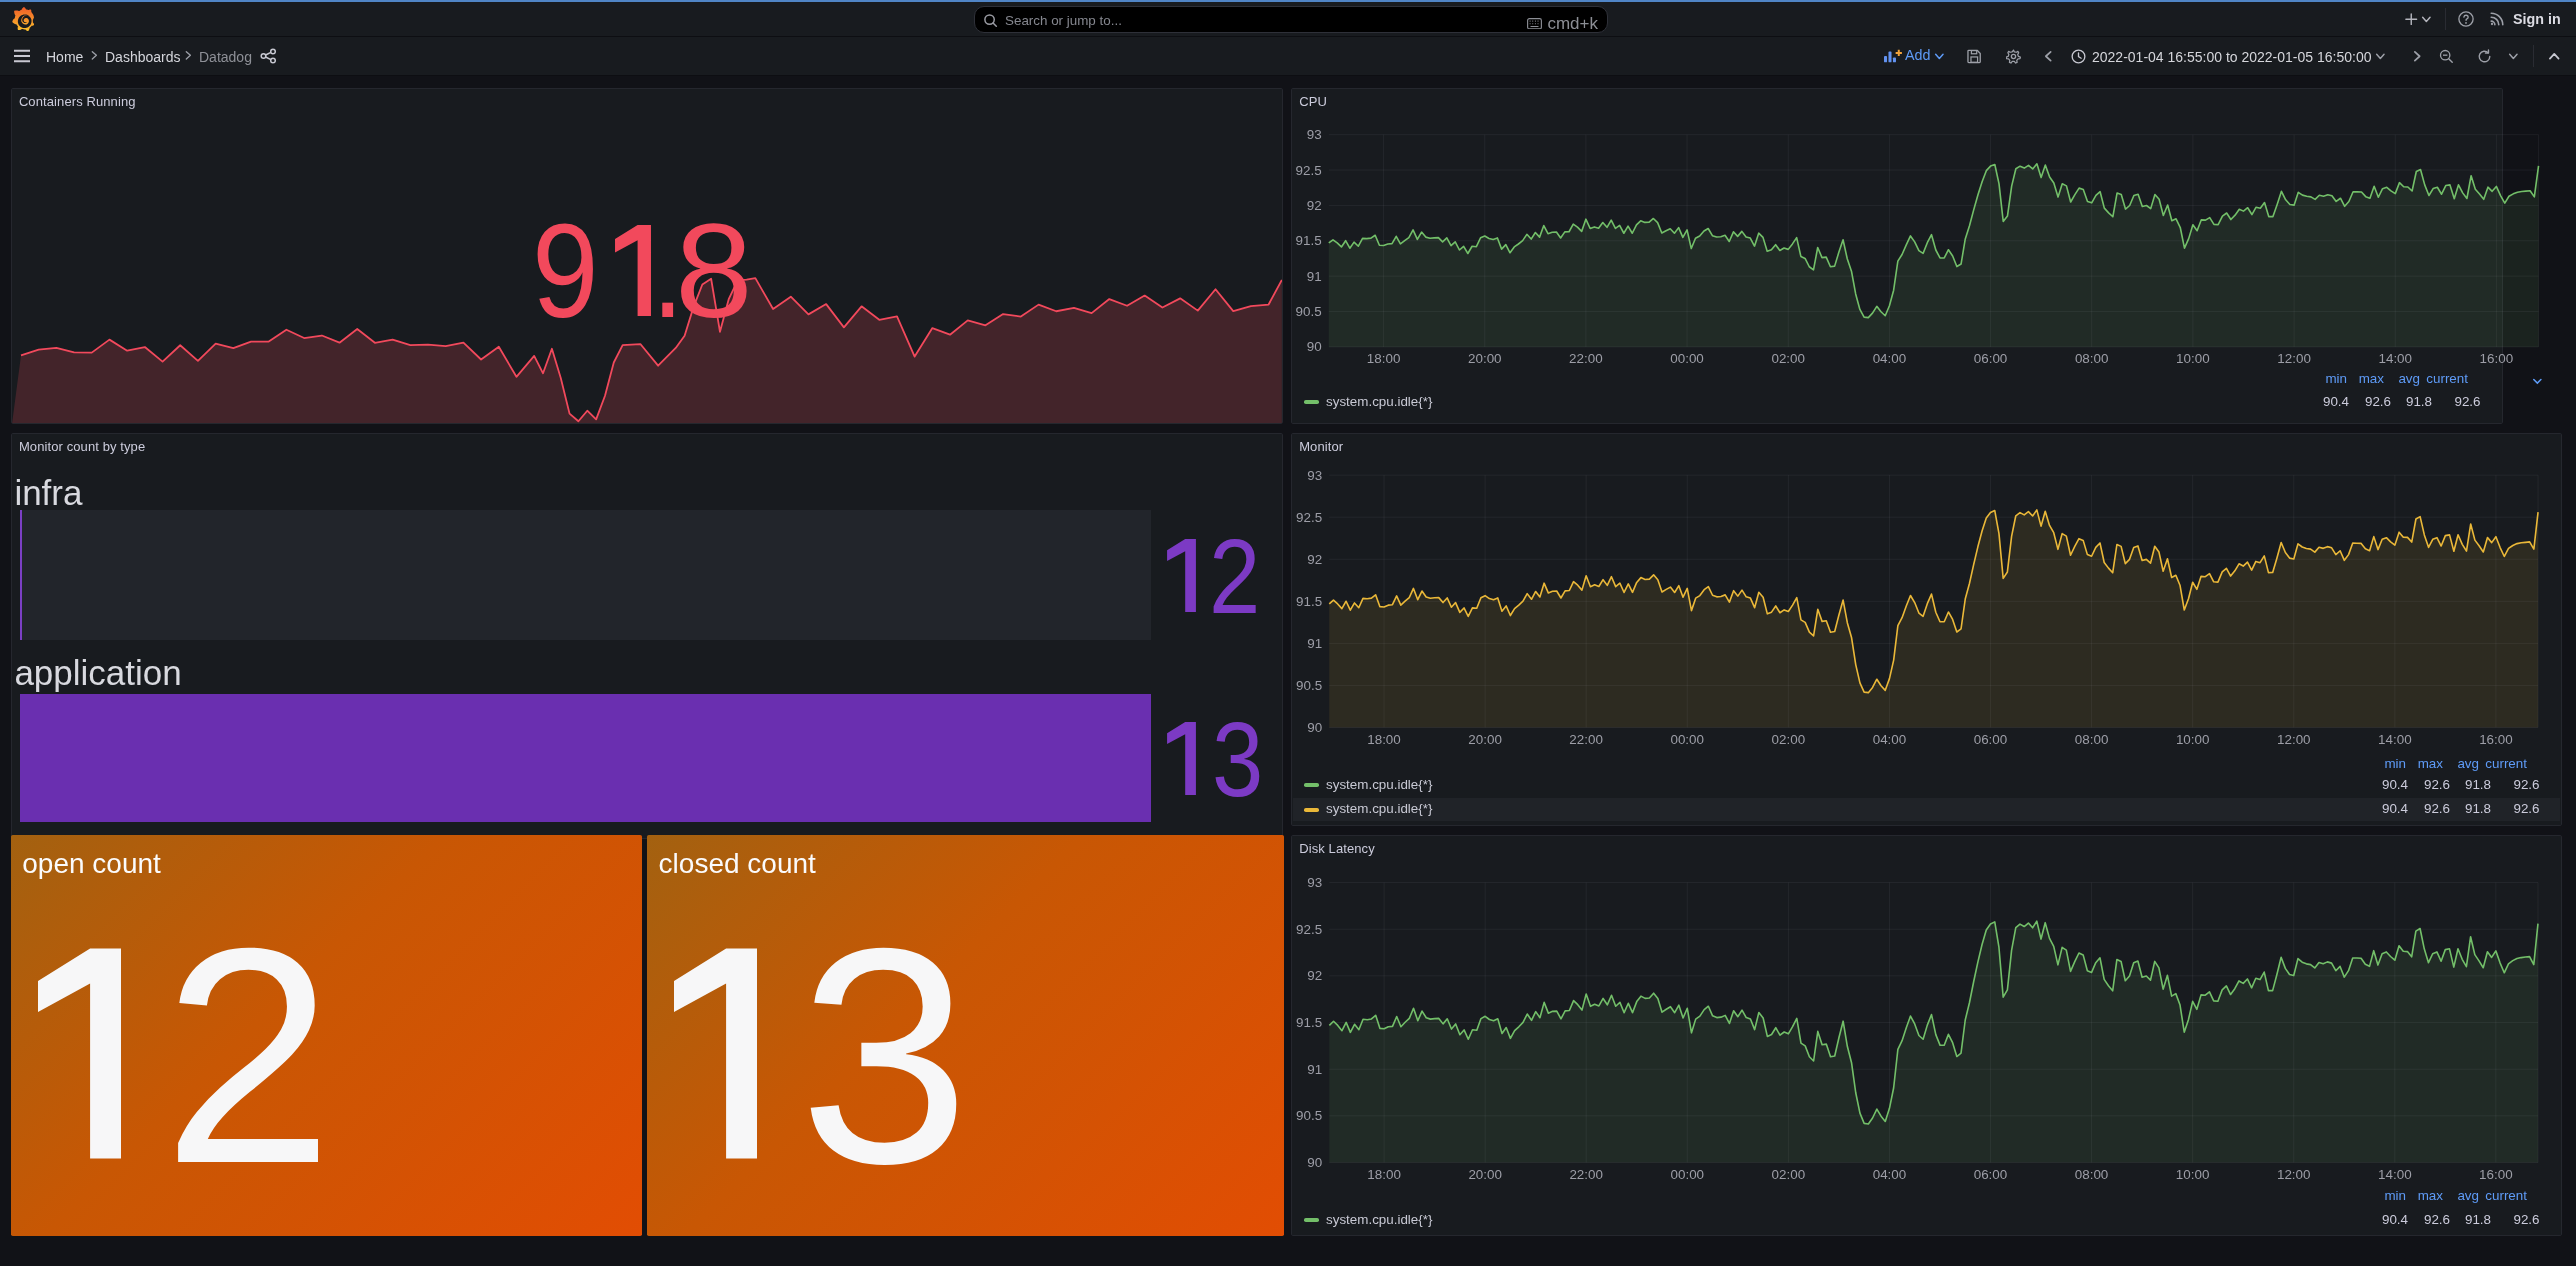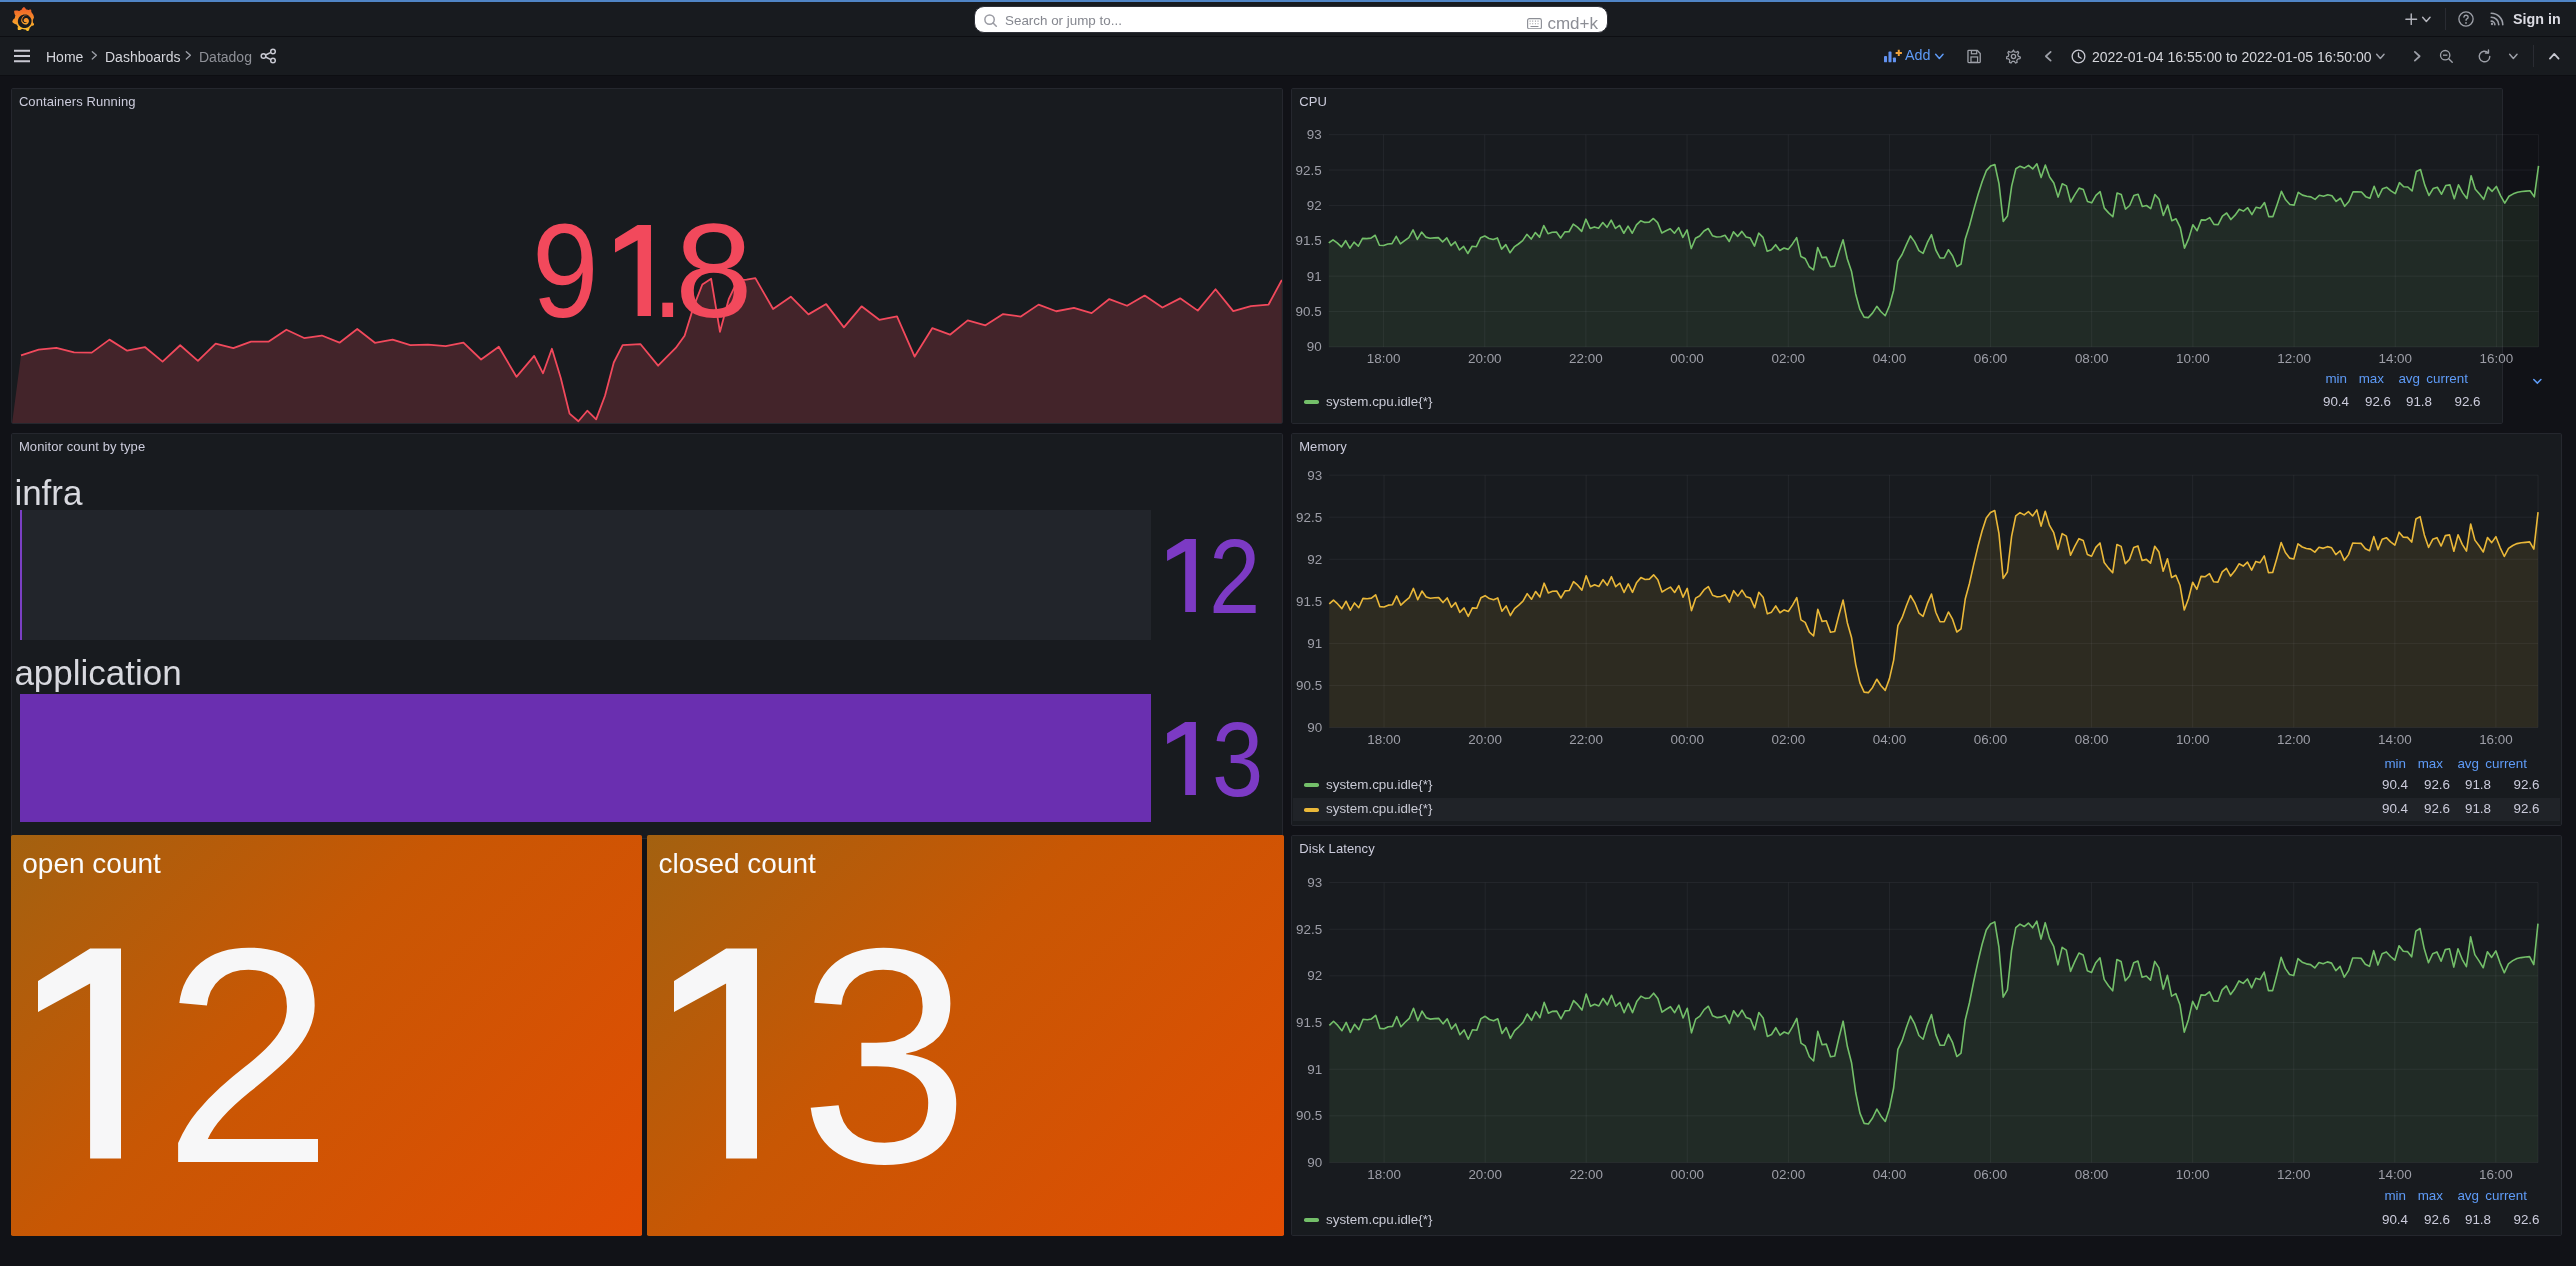--- a/index.html
+++ b/index.html
@@ -10,21 +10,21 @@
 <div style="position:absolute;left:0;top:0;width:2576px;height:1.8px;background:#5085c6"></div>
 <svg style="position:absolute;left:11.6px;top:7.2px" width="22.4" height="24" viewBox="0 0 60 66">
 <defs>
         <linearGradient id="glg" x1="0" y1="1" x2="0" y2="0">
           <stop offset="0" stop-color="#fcc22c"></stop>
           <stop offset="1" stop-color="#f05a28"></stop>
         </linearGradient>
       </defs>
 <path fill="url(#glg)" d="M59.7 28.9c-.1-1.1-.3-2.4-.7-3.8-.4-1.4-1-3-1.8-4.6-.8-1.6-1.9-3.3-3.3-4.9-.5-.6-1.1-1.3-1.7-1.9.9-3.7-1.1-6.9-1.1-6.9-3.6-.2-5.8 1.1-6.7 1.7-.1-.1-.3-.1-.4-.2-.6-.2-1.2-.5-1.9-.7-.6-.2-1.3-.4-2-.6-.7-.2-1.4-.3-2.1-.4-.1 0-.2 0-.4-.1C36.1 1.5 31.6 0 31.6 0c-5 3.2-6 7.6-6 7.6s0 .1-.1.3c-.3.1-.5.2-.8.2-.4.1-.7.3-1.1.4-.4.2-.7.3-1.1.5-.7.3-1.4.7-2.1 1.1-.7.4-1.3.8-2 1.2-.1 0-.2-.1-.2-.1-6.9-2.6-13-.5-13-.5-.6 7.3 2.7 11.9 3.4 12.7-.2.5-.3 1-.5 1.4-.5 1.7-.9 3.4-1.1 5.2 0 .3-.1.5-.1.8C.7 34 0 41.4 0 41.4c5.3 6.1 11.5 6.5 11.5 6.5 .8 1.4 1.7 2.7 2.7 4 .4.5.9 1 1.3 1.5-1.9 5.5.3 10.1.3 10.1 5.9.2 9.7-2.6 10.5-3.2.6.2 1.2.4 1.8.5 1.8.5 3.7.7 5.6.8h2.5c2.8 4 7.7 4.5 7.7 4.5 3.5-3.7 3.7-7.3 3.7-8.1v-.3c.7-.5 1.4-1.1 2.1-1.7 1.4-1.2 2.6-2.7 3.6-4.2.1-.1.2-.3.3-.4 3.9.2 6.7-2.4 6.7-2.4-.7-4.1-3-6.1-3.5-6.5 0 0-.1-.1-.1-.1v-.1c0-.8 0-1.5-.1-2.3-.1-1.4-.4-2.7-.8-4-.4-1.3-.9-2.5-1.6-3.7-.7-1.2-1.4-2.2-2.3-3.2-.9-1-1.9-1.8-2.9-2.6-1.1-.7-2.2-1.3-3.3-1.8-1.2-.5-2.3-.8-3.5-1-.6-.1-1.2-.2-1.8-.2h-.9c-.3 0-.6 0-.9.1-1.2.1-2.3.4-3.4.8-1.1.4-2.1 1-3 1.6-.9.7-1.7 1.4-2.4 2.3-.7.8-1.2 1.7-1.6 2.7-.4.9-.7 1.9-.8 2.8-.1.5-.1 1-.1 1.4v.7c0 .2 0 .5.1.7.1.9.3 1.8.7 2.6.4.8.8 1.5 1.4 2.2.5.6 1.2 1.1 1.8 1.5.7.4 1.3.7 2 .9.7.2 1.4.3 2.1.3h.8c.1 0 .2 0 .3-.1.1 0 .2 0 .3-.1.2 0 .4-.1.5-.2.3-.1.6-.3.9-.5.3-.2.5-.4.8-.6.1-.1.1-.1.2-.2.3-.3.3-.7.1-1-.2-.3-.6-.3-.9-.2-.1 0-.1.1-.2.1-.2.1-.4.2-.7.3-.2.1-.5.1-.7.2h-1.1c-.1 0-.2 0-.3-.1-.5-.1-.9-.3-1.4-.5-.4-.2-.9-.5-1.2-.9-.4-.4-.7-.8-.9-1.2-.2-.5-.4-1-.5-1.5 0-.3-.1-.5-.1-.8v-.4c0-.1 0-.3.1-.4.1-.6.2-1.1.4-1.7.2-.5.5-1.1.9-1.5.4-.5.8-.9 1.3-1.2.5-.4 1-.6 1.6-.8.6-.2 1.2-.3 1.8-.4h.9c.3 0 .6.1.9.1.6.1 1.2.3 1.8.6 1.2.5 2.2 1.3 3 2.3.8 1 1.4 2.2 1.6 3.5.1.6.2 1.3.1 2v.5c0 .2 0 .3-.1.5 0 .3-.1.7-.2 1-.1.3-.2.6-.3 1-.1.3-.3.6-.4.9-.3.6-.7 1.2-1.1 1.8-.9 1.1-2 2-3.3 2.6-.6.3-1.3.5-2 .7-.3.1-.7.1-1 .2h-1.1c-.4 0-.7 0-1.1-.1-1.5-.2-2.9-.6-4.2-1.3-1.3-.7-2.5-1.6-3.4-2.7-.5-.5-.9-1.1-1.3-1.8-.4-.6-.7-1.3-.9-1.9-.3-.7-.4-1.4-.5-2.1-.1-.4-.1-.7-.1-1.1v-1.1c0-.7.1-1.5.3-2.2.2-.7.4-1.4.6-2.1.3-.7.6-1.4.9-2 .7-1.3 1.6-2.4 2.6-3.4 1-1 2.2-1.7 3.5-2.3.6-.3 1.3-.5 2-.7.7-.2 1.4-.3 2.1-.3.3 0 .7-.1 1-.1h.8c.7 0 1.5.1 2.2.3 1.4.3 2.8.8 4.1 1.4 1.3.7 2.4 1.5 3.4 2.4.1.1.1.1.2.2.1.1.1.1.2.2.1.1.2.2.3.4.1.1.2.2.3.4.1.1.2.3.3.4.4.5.8 1.1 1.1 1.6.6 1.1 1.1 2.2 1.5 3.3 0 .1 0 .1.1.2 0 .1 0 .1.1.2 0 .1.1.3.1.4 0 .1.1.3.1.4 0 .1.1.3.1.4.1.5.2 1 .2 1.5.1.8.1 1.6.1 2.4 0 .5-.1 1-.1 1.5-.1.5-.1 1-.2 1.5s-.2 1-.3 1.4c-.2.9-.6 1.9-.9 2.8-.7 1.8-1.7 3.5-2.9 5-2.4 3-5.8 5.2-9.5 6.2-1.9.5-3.8.7-5.7.6-1.9-.1-3.9-.4-5.7-1.1-1.8-.7-3.5-1.6-5-2.7-3-2.3-5.3-5.5-6.4-9-.6-1.8-.9-3.6-.9-5.5 0-1.9.2-3.7.8-5.5.5-1.8 1.3-3.5 2.3-5.1 1-1.6 2.2-3 3.7-4.2.7-.6 1.5-1.2 2.3-1.7.8-.5 1.6-.9 2.5-1.3.9-.4 1.7-.7 2.7-.9.5-.1.9-.2 1.4-.3.2 0 .5-.1.7-.1.2 0 .5-.1.7-.1.5-.1 1-.1 1.4-.1h1.8c1 .1 1.9.2 2.8.4 1.8.4 3.6 1 5.2 1.9 1.6.8 3 1.9 4.3 3.1.1.1.2.1.2.2.1.1.2.1.2.2.2.2.3.3.5.5.2.2.3.3.5.5.1.2.3.3.4.5 1.2 1.4 2.2 2.8 3 4.3.1.2.2.4.3.5.1.2.2.4.3.5.1.2.2.4.2.5.1.2.2.4.2.5.1.2.1.3.2.5.3.7.5 1.3.7 1.9.3 1 .5 1.9.7 2.7.1.3.4.6.7.5.4 0 .6-.3.6-.7 0-.9 0-1.9-.1-3z"></path>
     </svg>
-<div style="position:absolute;left:974px;top:6.3px;width:634px;height:27px;background:#ffffff;border:0.9px solid #2e3038;border-radius:10px">
+<div style="position:absolute;left:974px;top:6.3px;width:634px;height:27px;background:#000000;border:0.9px solid #2e3038;border-radius:10px">
 <svg width="15" height="15" viewBox="0 0 16 16" style="position:absolute;left:8px;top:5.4px">
         <circle cx="7" cy="7" r="5" stroke="#9a9ba3" stroke-width="1.6" fill="none"></circle>
         <path d="M10.7 10.7 L14.2 14.2" stroke="#9a9ba3" stroke-width="1.6" stroke-linecap="round"></path>
       </svg>
 <div class="txt" style="left:30px;top:5.4px;font-size:13.4px;color:#85878f">Search or jump to...</div>
 <div style="position:absolute;right:9px;top:6.3px;display:flex;align-items:center;gap:5.4px">
         <svg width="15" height="11.6" viewBox="0 0 17 13">
           <rect x="0.7" y="0.7" width="15.6" height="11.6" rx="2" stroke="#8c8e95" stroke-width="1.3" fill="none"></rect>
           <path d="M3 3.5h1M6 3.5h1M9 3.5h1M12 3.5h1M3 6.5h1M6 6.5h1M9 6.5h1M12 6.5h1M4 9.5h9" stroke="#8c8e95" stroke-width="1.2"></path>
         </svg>
@@ -215,21 +215,21 @@
       <path d="M2 4 L6 8 L10 4" stroke="#5e9bf7" stroke-width="1.7" fill="none" stroke-linecap="round"></path>
     </svg>
     <div style="position:absolute;left:11.6px;top:311px;width:15px;height:3.6px;border-radius:1.8px;background:#73bf69"></div>
     <div style="position:absolute;left:34px;top:305px;font-size:13.4px;color:#c8c9d4">system.cpu.idle{*}</div>
     <div style="position:absolute;right:153px;top:305px;font-size:13.4px;color:#ccccdc">90.4</div>
     <div style="position:absolute;right:111px;top:305px;font-size:13.4px;color:#ccccdc">92.6</div>
     <div style="position:absolute;right:70px;top:305px;font-size:13.4px;color:#ccccdc">91.8</div>
     <div style="position:absolute;right:21.5px;top:305px;font-size:13.4px;color:#ccccdc">92.6</div>
 </div>
 <div class="panel" style="left:1291px;top:433px;width:1271px;height:393px">
-<div class="ptitle">Memory</div>
+<div class="ptitle">Monitor</div>
 <svg width="1269" height="391" viewBox="0 0 1417 437" style="position:absolute;left:0;top:0">
       <path d="M41.0,328.0 L41.0,189.8 L45.7,185.7 L50.4,189.9 L55.1,195.2 L59.8,186.9 L64.5,196.9 L69.2,188.8 L74.0,194.2 L78.7,183.7 L83.4,184.2 L88.1,183.4 L92.8,179.7 L97.5,192.9 L102.2,193.3 L106.9,191.3 L111.6,190.8 L116.3,181.0 L121.0,191.2 L125.7,186.7 L130.4,182.8 L135.1,172.6 L139.9,185.2 L144.6,175.5 L149.3,182.2 L154.0,183.6 L158.7,183.0 L163.4,182.9 L168.1,188.4 L172.8,183.2 L177.5,193.6 L182.2,188.4 L186.9,199.3 L191.6,194.4 L196.3,203.9 L201.0,194.3 L205.8,194.8 L210.5,183.0 L215.2,180.7 L219.9,183.9 L224.6,185.2 L229.3,183.2 L234.0,198.0 L238.7,192.1 L243.4,202.9 L248.1,195.2 L252.8,191.3 L257.5,186.8 L262.2,178.4 L267.0,184.7 L271.7,176.0 L276.4,182.2 L281.1,166.7 L285.8,177.6 L290.5,175.7 L295.2,175.5 L299.9,183.3 L304.6,175.3 L309.3,174.9 L314.0,165.0 L318.7,169.0 L323.4,174.5 L328.1,158.4 L332.9,170.7 L337.6,168.6 L342.3,170.4 L347.0,162.8 L351.7,169.2 L356.4,159.5 L361.1,170.6 L365.8,166.7 L370.5,177.1 L375.2,167.6 L379.9,177.0 L384.6,165.9 L389.3,160.5 L394.0,162.6 L398.8,162.2 L403.5,157.4 L408.2,162.8 L412.9,176.6 L417.6,173.7 L422.3,171.1 L427.0,177.1 L431.7,169.5 L436.4,182.4 L441.1,172.6 L445.8,197.4 L450.5,183.5 L455.2,180.6 L460.0,174.0 L464.7,170.6 L469.4,180.2 L474.1,182.0 L478.8,181.6 L483.5,179.8 L488.2,187.9 L492.9,175.1 L497.6,181.2 L502.3,174.5 L507.0,182.0 L511.7,183.4 L516.4,194.1 L521.1,176.9 L525.9,182.4 L530.6,201.0 L535.3,199.1 L540.0,192.2 L544.7,199.8 L549.4,196.6 L554.1,198.4 L558.8,191.2 L563.5,182.9 L568.2,207.8 L572.9,210.5 L577.6,221.5 L582.3,225.7 L587.0,195.9 L591.8,209.4 L596.5,208.7 L601.2,221.5 L605.9,220.7 L610.6,202.3 L615.3,185.6 L620.0,210.9 L624.7,227.4 L629.4,257.7 L634.1,278.2 L638.8,288.5 L643.5,289.1 L648.2,283.2 L653.0,274.1 L657.7,281.4 L662.4,286.5 L667.1,273.4 L671.8,252.7 L676.5,214.1 L681.2,205.3 L685.9,192.3 L690.6,180.5 L695.3,188.4 L700.0,200.1 L704.7,203.8 L709.4,189.6 L714.1,178.9 L718.9,199.2 L723.6,209.8 L728.3,209.9 L733.0,198.9 L737.7,207.2 L742.4,221.3 L747.1,217.9 L751.8,184.5 L756.5,167.1 L761.2,146.0 L765.9,126.1 L770.6,108.5 L775.3,93.8 L780.0,87.7 L784.8,85.6 L789.5,111.4 L794.2,161.4 L798.9,154.2 L803.6,114.4 L808.3,91.4 L813.0,87.9 L817.7,90.4 L822.4,86.8 L827.1,91.6 L831.8,84.8 L836.5,103.0 L841.2,86.4 L846.0,102.2 L850.7,110.3 L855.4,128.9 L860.1,111.3 L864.8,114.1 L869.5,135.5 L874.2,125.7 L878.9,117.0 L883.6,118.9 L888.3,134.8 L893.0,136.6 L897.7,126.7 L902.4,121.8 L907.1,143.6 L911.9,149.9 L916.6,155.1 L921.3,123.5 L926.0,125.6 L930.7,144.9 L935.4,140.1 L940.1,126.8 L944.8,125.1 L949.5,141.4 L954.2,140.1 L958.9,144.3 L963.6,125.4 L968.3,131.9 L973.0,153.4 L977.8,139.4 L982.5,160.4 L987.2,157.9 L991.9,169.4 L996.6,196.7 L1001.3,184.1 L1006.0,165.7 L1010.7,173.6 L1015.4,159.1 L1020.1,159.5 L1024.8,156.1 L1029.5,165.2 L1034.2,165.5 L1039.0,154.1 L1043.7,150.1 L1048.4,158.8 L1053.1,152.9 L1057.8,145.1 L1062.5,147.6 L1067.2,143.2 L1071.9,152.1 L1076.6,142.4 L1081.3,143.8 L1086.0,136.2 L1090.7,154.9 L1095.4,154.8 L1100.1,138.9 L1104.9,121.3 L1109.6,132.5 L1114.3,138.7 L1119.0,139.7 L1123.7,122.7 L1128.4,126.3 L1133.1,127.9 L1137.8,128.7 L1142.5,132.0 L1147.2,126.6 L1151.9,127.8 L1156.6,125.9 L1161.3,127.2 L1166.0,134.8 L1170.8,130.5 L1175.5,141.2 L1180.2,134.8 L1184.9,121.9 L1189.6,122.1 L1194.3,122.3 L1199.0,128.3 L1203.7,130.4 L1208.4,114.7 L1213.1,129.2 L1217.8,117.7 L1222.5,115.9 L1227.2,120.5 L1232.0,124.2 L1236.7,109.7 L1241.4,115.3 L1246.1,115.5 L1250.8,120.8 L1255.5,95.0 L1260.2,92.3 L1264.9,112.8 L1269.6,126.7 L1274.3,117.7 L1279.0,115.9 L1283.7,125.2 L1288.4,113.6 L1293.1,112.7 L1297.9,131.1 L1302.6,112.6 L1307.3,123.3 L1312.0,130.8 L1316.7,100.6 L1321.4,118.6 L1326.1,124.9 L1330.8,131.9 L1335.5,115.7 L1340.2,121.4 L1344.9,114.8 L1349.6,126.9 L1354.3,136.9 L1359.0,127.9 L1363.8,124.6 L1368.5,122.5 L1373.2,121.6 L1377.9,121.1 L1382.6,120.6 L1387.3,128.7 L1392.0,87.4 L1392.0,328.0 Z" fill="rgba(234,184,57,0.10)" stroke="none"></path>
       <line x1="41.0" y1="328.0" x2="1392.0" y2="328.0" stroke="rgba(204,204,220,0.08)" stroke-width="1"></line>
       <line x1="41.0" y1="281.0" x2="1392.0" y2="281.0" stroke="rgba(204,204,220,0.08)" stroke-width="1"></line>
       <line x1="41.0" y1="234.0" x2="1392.0" y2="234.0" stroke="rgba(204,204,220,0.08)" stroke-width="1"></line>
       <line x1="41.0" y1="187.0" x2="1392.0" y2="187.0" stroke="rgba(204,204,220,0.08)" stroke-width="1"></line>
       <line x1="41.0" y1="140.0" x2="1392.0" y2="140.0" stroke="rgba(204,204,220,0.08)" stroke-width="1"></line>
       <line x1="41.0" y1="93.0" x2="1392.0" y2="93.0" stroke="rgba(204,204,220,0.08)" stroke-width="1"></line>
       <line x1="41.0" y1="46.0" x2="1392.0" y2="46.0" stroke="rgba(204,204,220,0.08)" stroke-width="1"></line>
       <line x1="102.2" y1="46" x2="102.2" y2="328" stroke="rgba(204,204,220,0.08)" stroke-width="1"></line>

